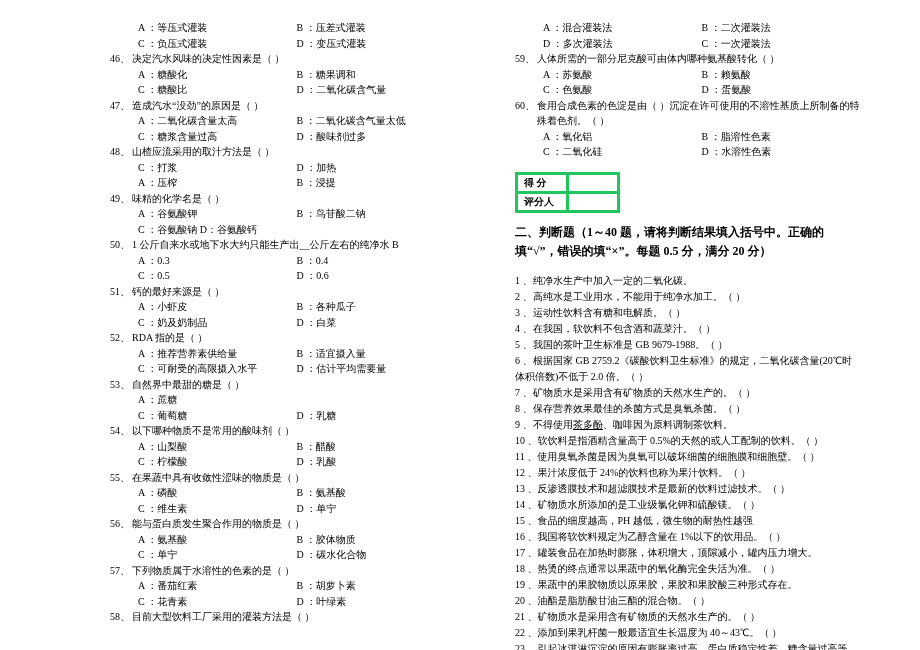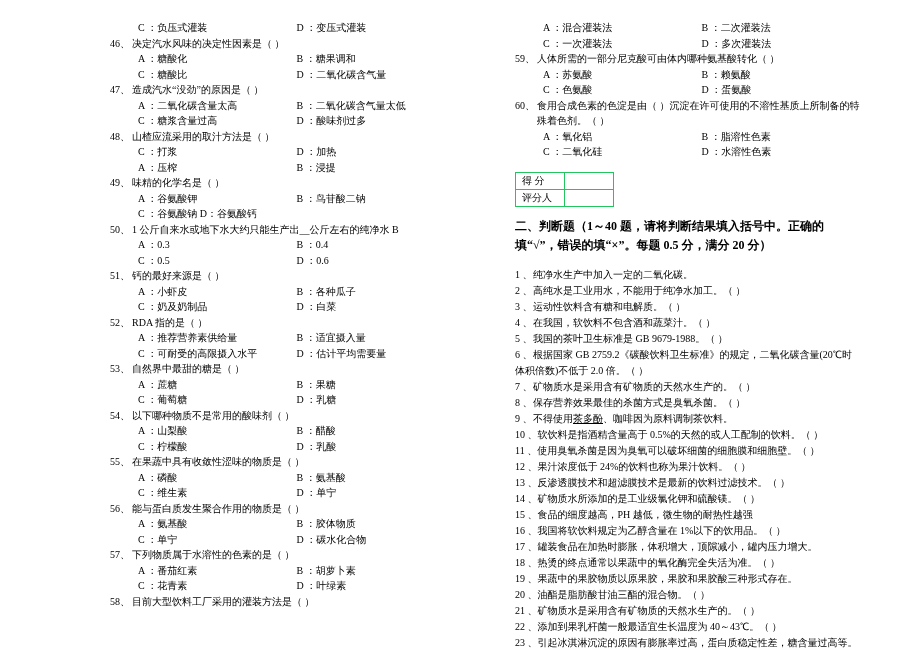--- a/index.html
+++ b/index.html
@@ -41,24 +41,25 @@
     flex: 1;
   }
   .opt.half {
     flex: 0 0 50%;
   }
   .score-table {
     border-collapse: collapse;
     margin: 12px 0 10px 0;
   }
   .score-table td {
-    border: 1px solid #22c55e;
+    border: 3px solid #22c55e;
     padding: 1px 6px;
     min-width: 36px;
     height: 14px;
+    font-weight: bold;
   }
   .sect-title {
     font-weight: bold;
     font-size: 12px;
     line-height: 1.6;
     margin-bottom: 12px;
   }
   .judge-row {
     line-height: 1.6;
   }
@@ -70,20 +71,24 @@
     text-decoration: underline;
   }
 </style>
 </head>
 <body>
 
 <div class="page">
   <div class="col">
     <div id="left-content">
         <div class="opt-row">
+          <div class="opt half">A ：等压式灌装</div>
+          <div class="opt half">B ：压差式灌装</div>
+        </div>
+        <div class="opt-row">
           <div class="opt half">C ：负压式灌装</div>
           <div class="opt half">D ：变压式灌装</div>
         </div>
         <div class="q-row">
           <div class="q-num">46、</div>
           <div class="q-text">决定汽水风味的决定性因素是（    ）</div>
         </div>
         <div class="opt-row">
           <div class="opt half">A ：糖酸化</div>
           <div class="opt half">B ：糖果调和</div>
@@ -163,21 +168,20 @@
         <div class="opt-row">
           <div class="opt half">C ：可耐受的高限摄入水平</div>
           <div class="opt half">D ：估计平均需要量</div>
         </div>
         <div class="q-row">
           <div class="q-num">53、</div>
           <div class="q-text">自然界中最甜的糖是（    ）</div>
         </div>
         <div class="opt-row">
           <div class="opt half">A ：蔗糖</div>
-          <div class="opt half">B ：果糖</div>
         </div>
         <div class="opt-row">
           <div class="opt half">C ：葡萄糖</div>
           <div class="opt half">D ：乳糖</div>
         </div>
         <div class="q-row">
           <div class="q-num">54、</div>
           <div class="q-text">以下哪种物质不是常用的酸味剂（    ）</div>
         </div>
         <div class="opt-row">
@@ -230,22 +234,22 @@
         </div>
       </div>
   </div>
   <div class="col">
     <div id="right-content">
         <div class="opt-row">
           <div class="opt half">A ：混合灌装法</div>
           <div class="opt half">B ：二次灌装法</div>
         </div>
         <div class="opt-row">
+          <div class="opt half">D ：多次灌装法</div>
           <div class="opt half">C ：一次灌装法</div>
-          <div class="opt half">D ：多次灌装法</div>
         </div>
         <div class="q-row">
           <div class="q-num">59、</div>
           <div class="q-text">人体所需的一部分尼克酸可由体内哪种氨基酸转化（    ）</div>
         </div>
         <div class="opt-row">
           <div class="opt half">A ：苏氨酸</div>
           <div class="opt half">B ：赖氨酸</div>
         </div>
         <div class="opt-row">

